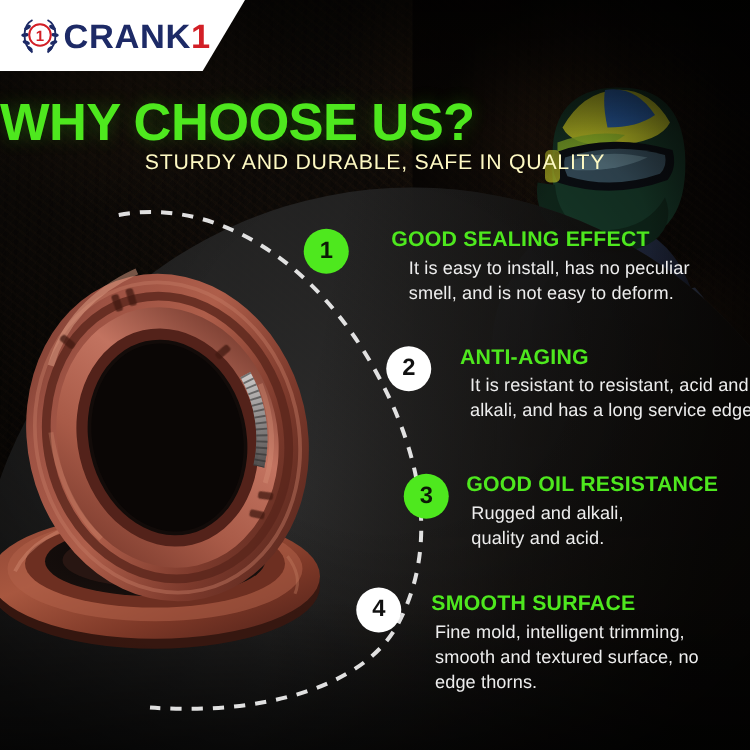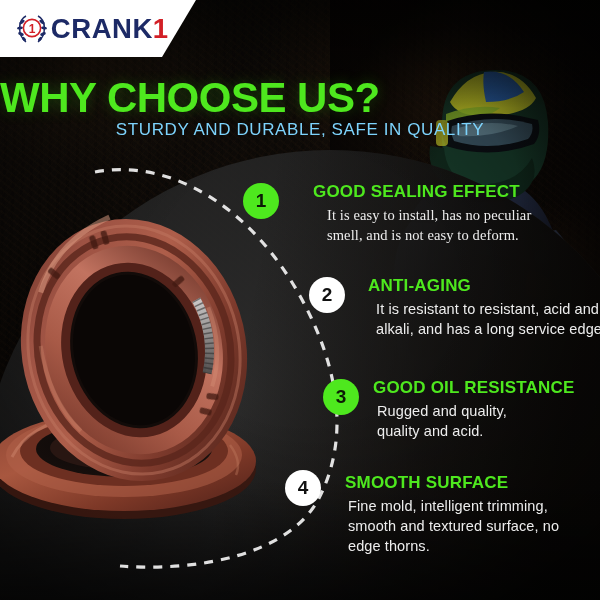--- a/index.html
+++ b/index.html
@@ -90,21 +90,21 @@
     font-size:42px; font-weight:bold;
     letter-spacing:-0.5px;
     color:#4ee81e;
     z-index:30;
     text-shadow:0 0 14px rgba(60,210,20,.28);
   }
   .subhead {
     position:absolute; left:0; right:0; top:120px;
     text-align:center;
     font-size:17px; letter-spacing:.6px;
-    color:#7dd3fc;
+    color:#fef9c3;
     z-index:30;
   }
 
   
   .product { position:absolute; left:-16px; top:175px; width:300px; height:360px; z-index:18; }
 
   
   .path-svg { position:absolute; left:0; top:0; width:600px; height:600px; z-index:22; pointer-events:none; }
 
   
@@ -124,21 +124,21 @@
     letter-spacing:.2px; white-space:nowrap;
     margin-bottom:3px;
   }
   .f-body {
     font-size:14.5px; color:#ededed; line-height:1.38;
     letter-spacing:.1px;
   }
   .f-body .ln { display:block; white-space:nowrap; }
 
   #f1 { left:313px; top:182px; }
-  #f1 .f-body { padding-left:14px;font-family:Liberation Serif, serif; }
+  #f1 .f-body { padding-left:14px; }
   #f2 { left:368px; top:276px; }
   #f2 .f-body { padding-left:8px; }
   #f3 { left:373px; top:378px; }
   #f3 .f-body { padding-left:4px; }
   #f4 { left:345px; top:473px; }
   #f4 .f-body { padding-left:3px; }
 
   #b1 { left:243px; top:183px; }
   #b2 { left:309px; top:277px; }
   #b3 { left:323px; top:379px; }
@@ -324,21 +324,21 @@
     <div class="f-title">ANTI-AGING</div>
     <div class="f-body">
       <span class="ln">It is resistant to resistant, acid and</span>
       <span class="ln">alkali, and has a long service edge</span>
     </div>
   </div>
 
   <div class="feature" id="f3">
     <div class="f-title">GOOD OIL RESISTANCE</div>
     <div class="f-body">
-      <span class="ln">Rugged and quality,</span>
+      <span class="ln">Rugged and alkali,</span>
       <span class="ln">quality and acid.</span>
     </div>
   </div>
 
   <div class="feature" id="f4">
     <div class="f-title">SMOOTH SURFACE</div>
     <div class="f-body">
       <span class="ln">Fine mold, intelligent trimming,</span>
       <span class="ln">smooth and textured surface, no</span>
       <span class="ln">edge thorns.</span>

